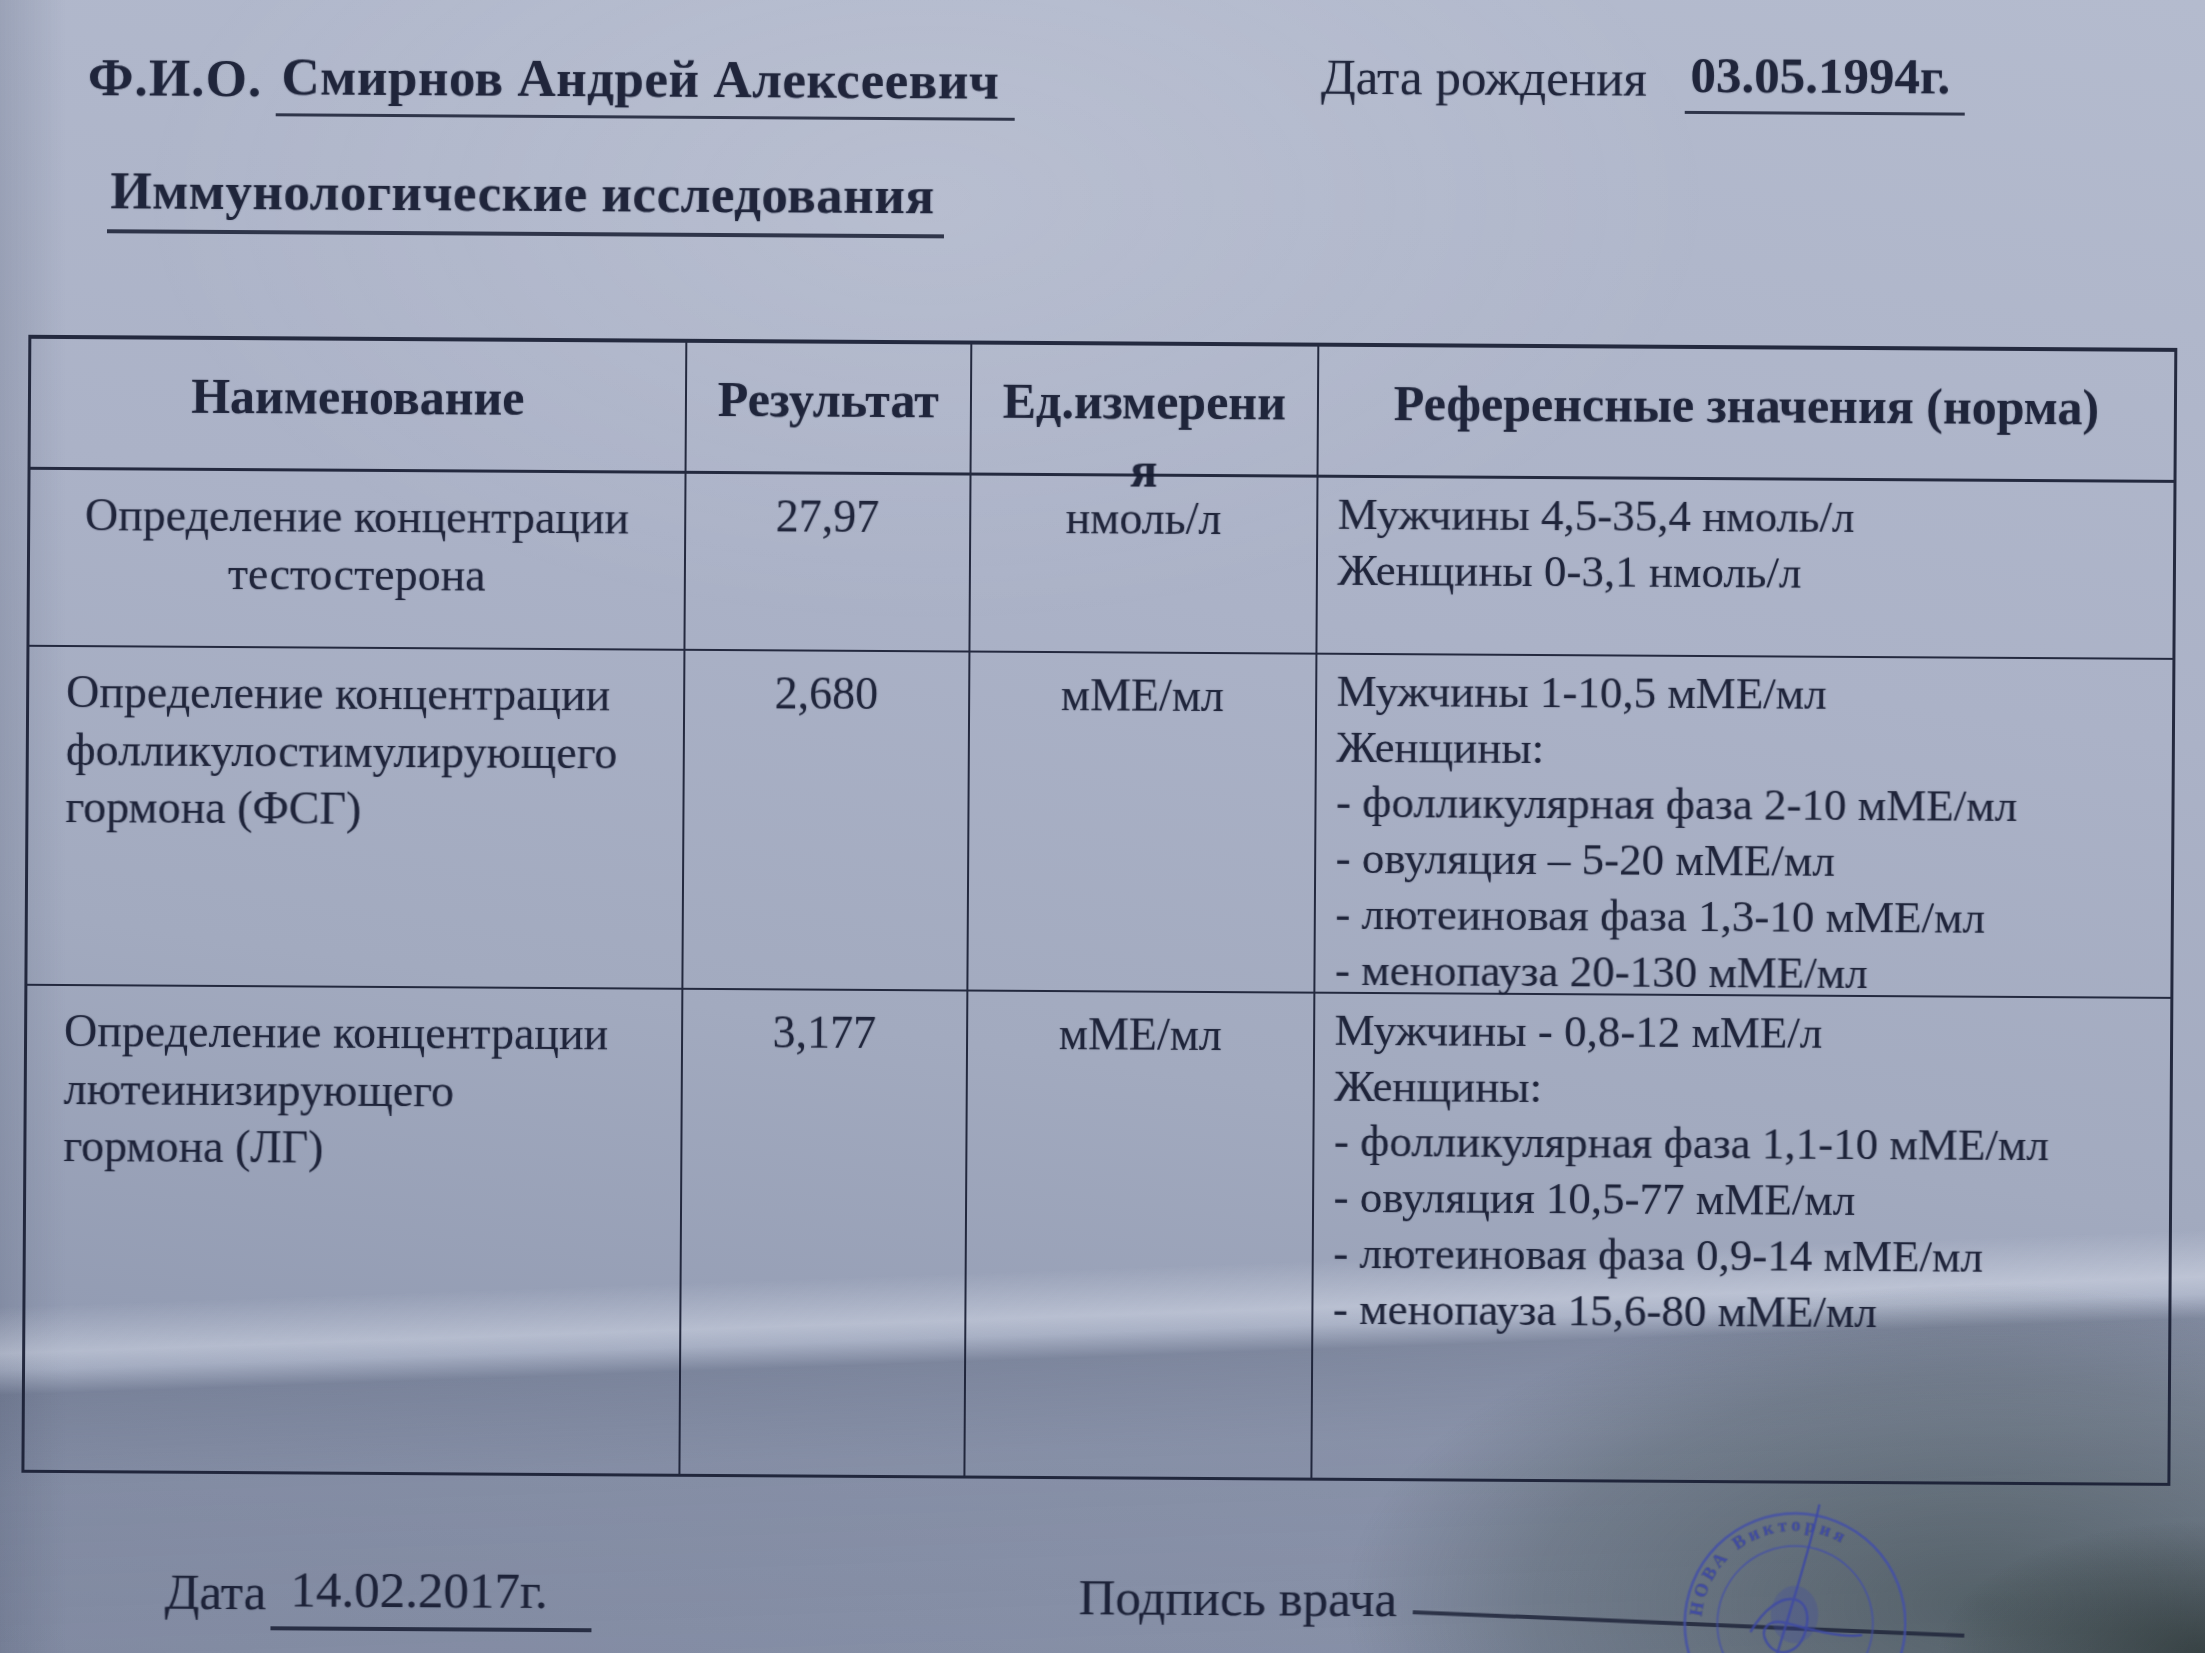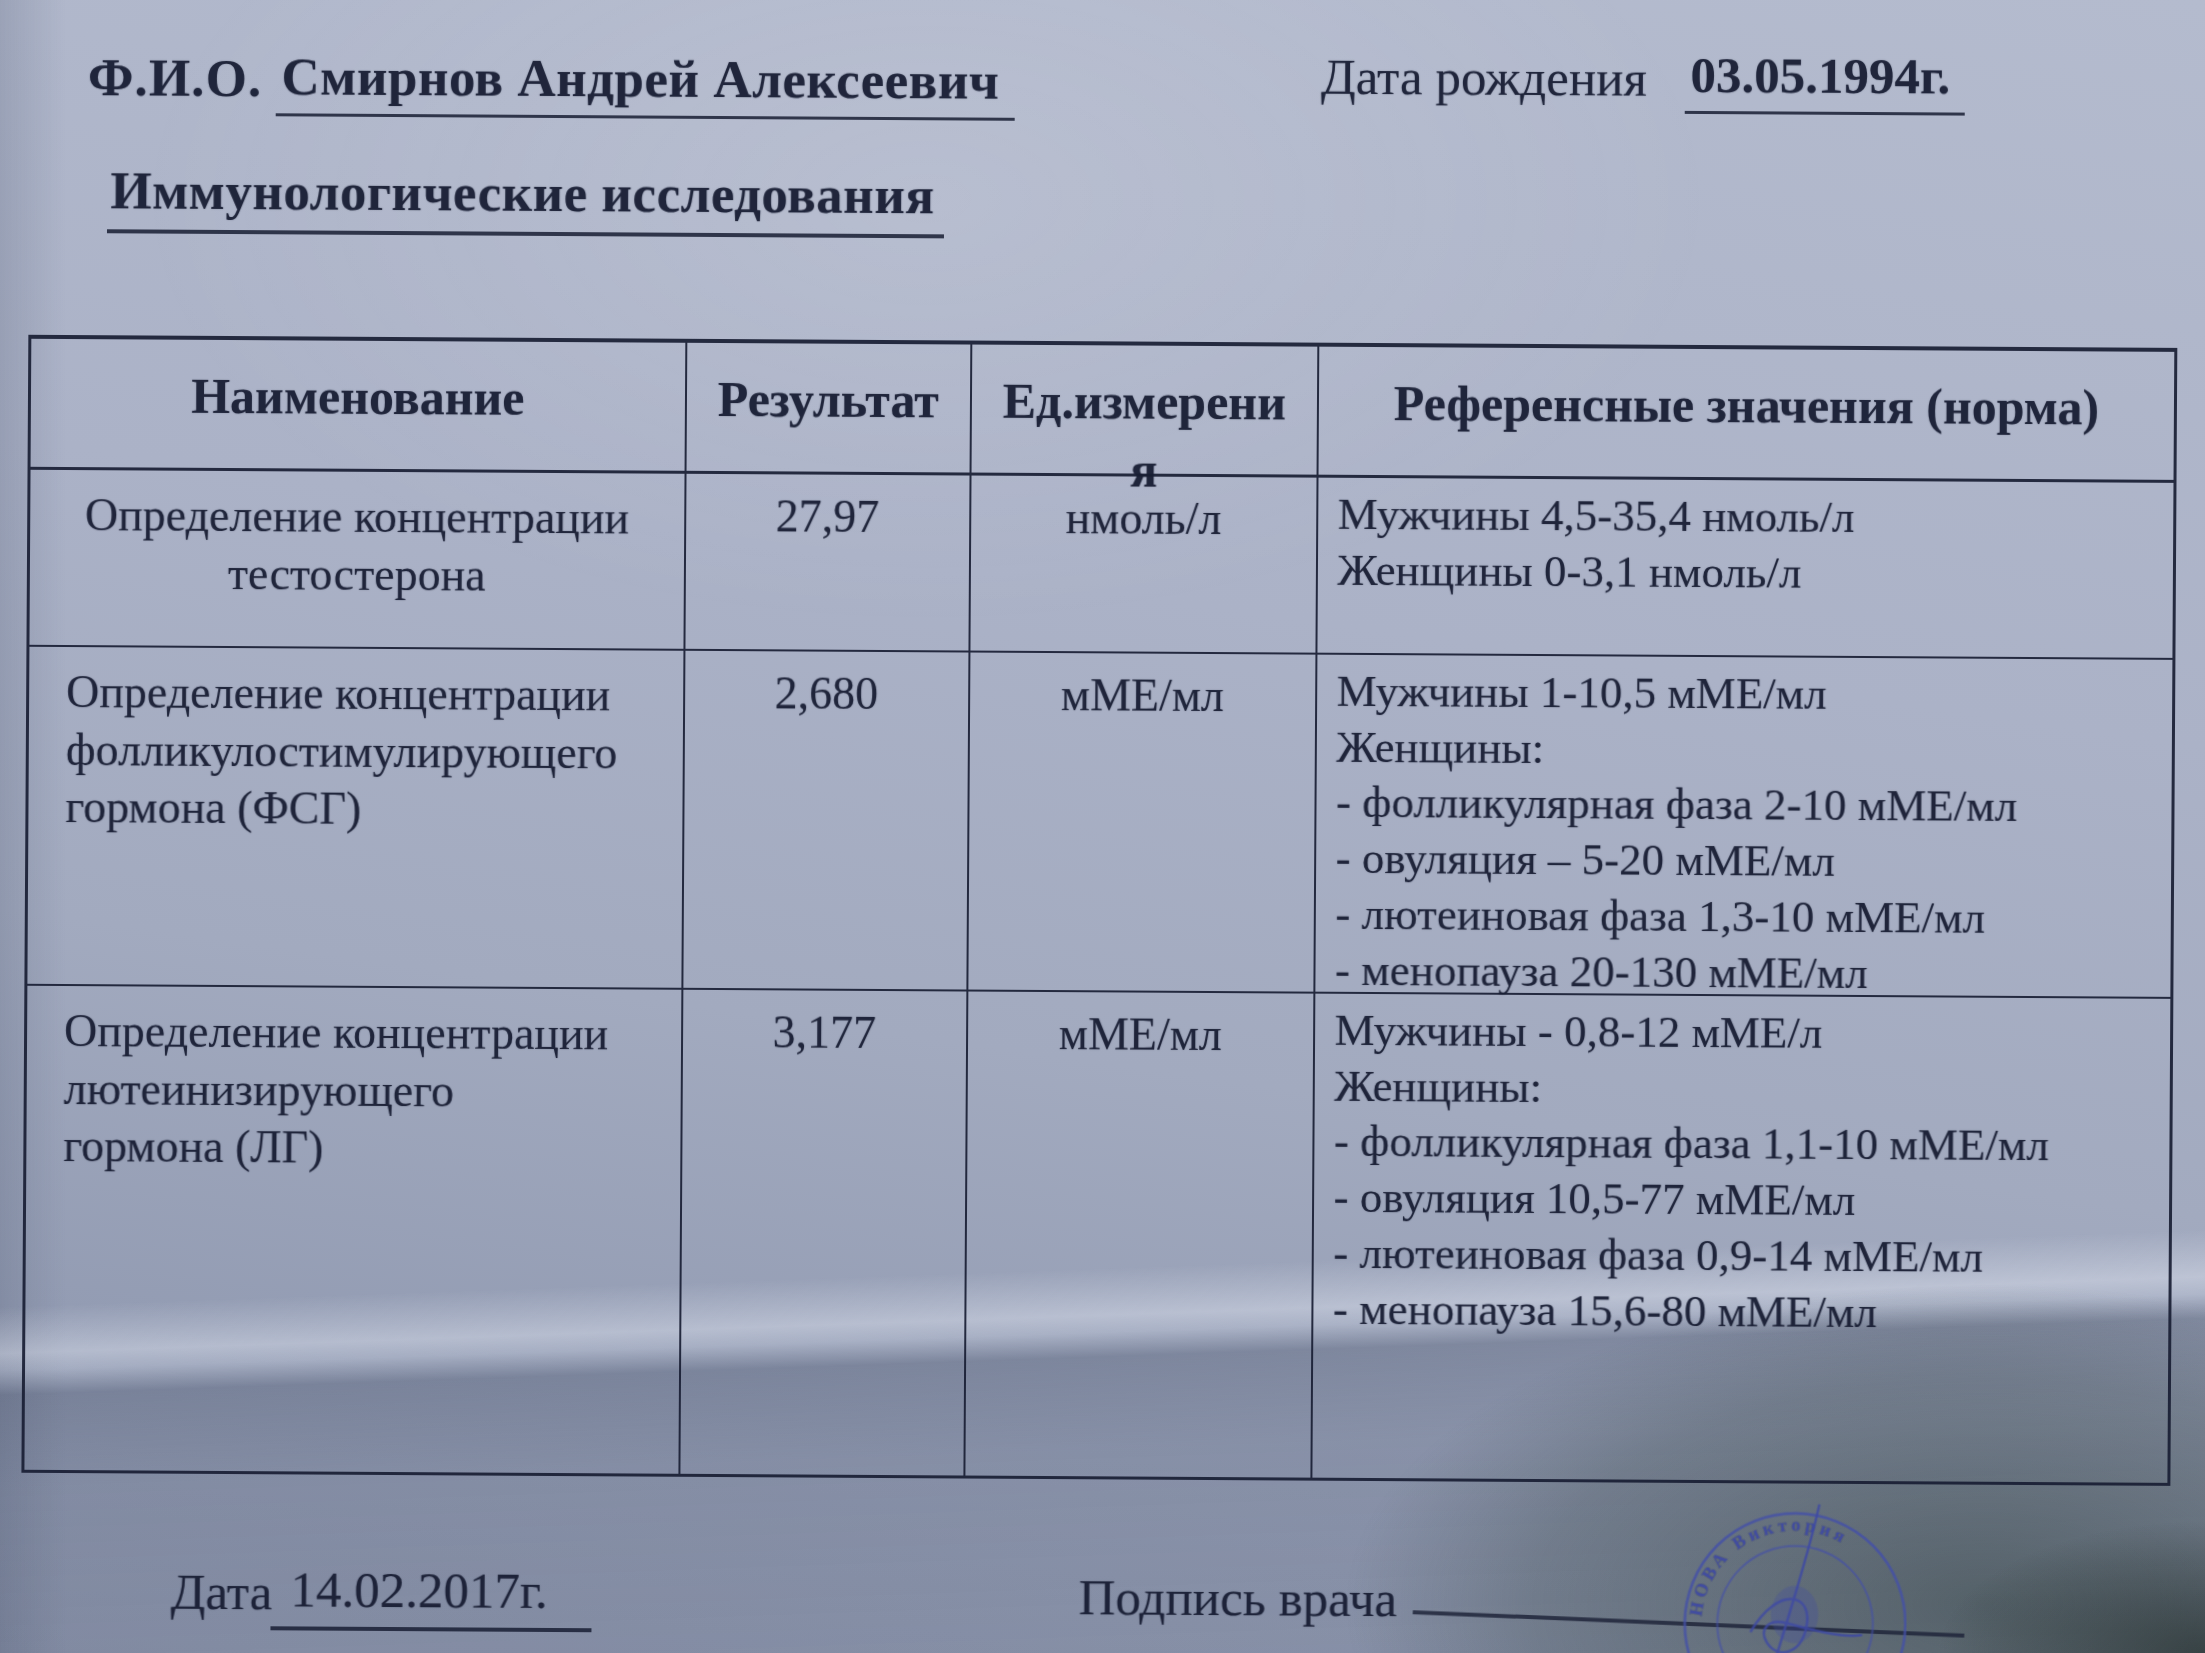--- a/index.html
+++ b/index.html
@@ -56,21 +56,21 @@
   .hcell{
     font-weight:bold; text-align:center; font-size:50px;
     padding-top:23px; overflow-wrap:anywhere; line-height:1.35;
     border-bottom-width:3.8px;
   }
   .namecell{padding-left:37px; padding-top:16.4px;}
   .namecell.centered{text-align:center; padding-left:22px;}
   .valcell{text-align:center;}
   .refcell{font-size:45px; line-height:1.24; padding:8.8px 19.7px;}
 
-  .foot-date-label{left:174px; top:1562px; font-size:51px;margin-left:6px;}
+  .foot-date-label{left:174px; top:1562px; font-size:51px;}
   .foot-date-value{left:280px; top:1559px; font-size:51px; border-bottom:4.9px solid var(--ink-soft); padding:0 44px 7.7px 19.7px;}
   .sig-label{left:1088px; top:1562px; font-size:51px;}
   .sig-print-line{
     left:1422px; top:1612px; width:552px; height:0;
     border-top:4.4px solid rgba(30,36,58,0.85);
     transform:rotate(2.1deg);
   }
   .stamp-svg{left:1553px; top:1483px; width:503px; height:171px; overflow:visible;}
 </style>
 </head>

